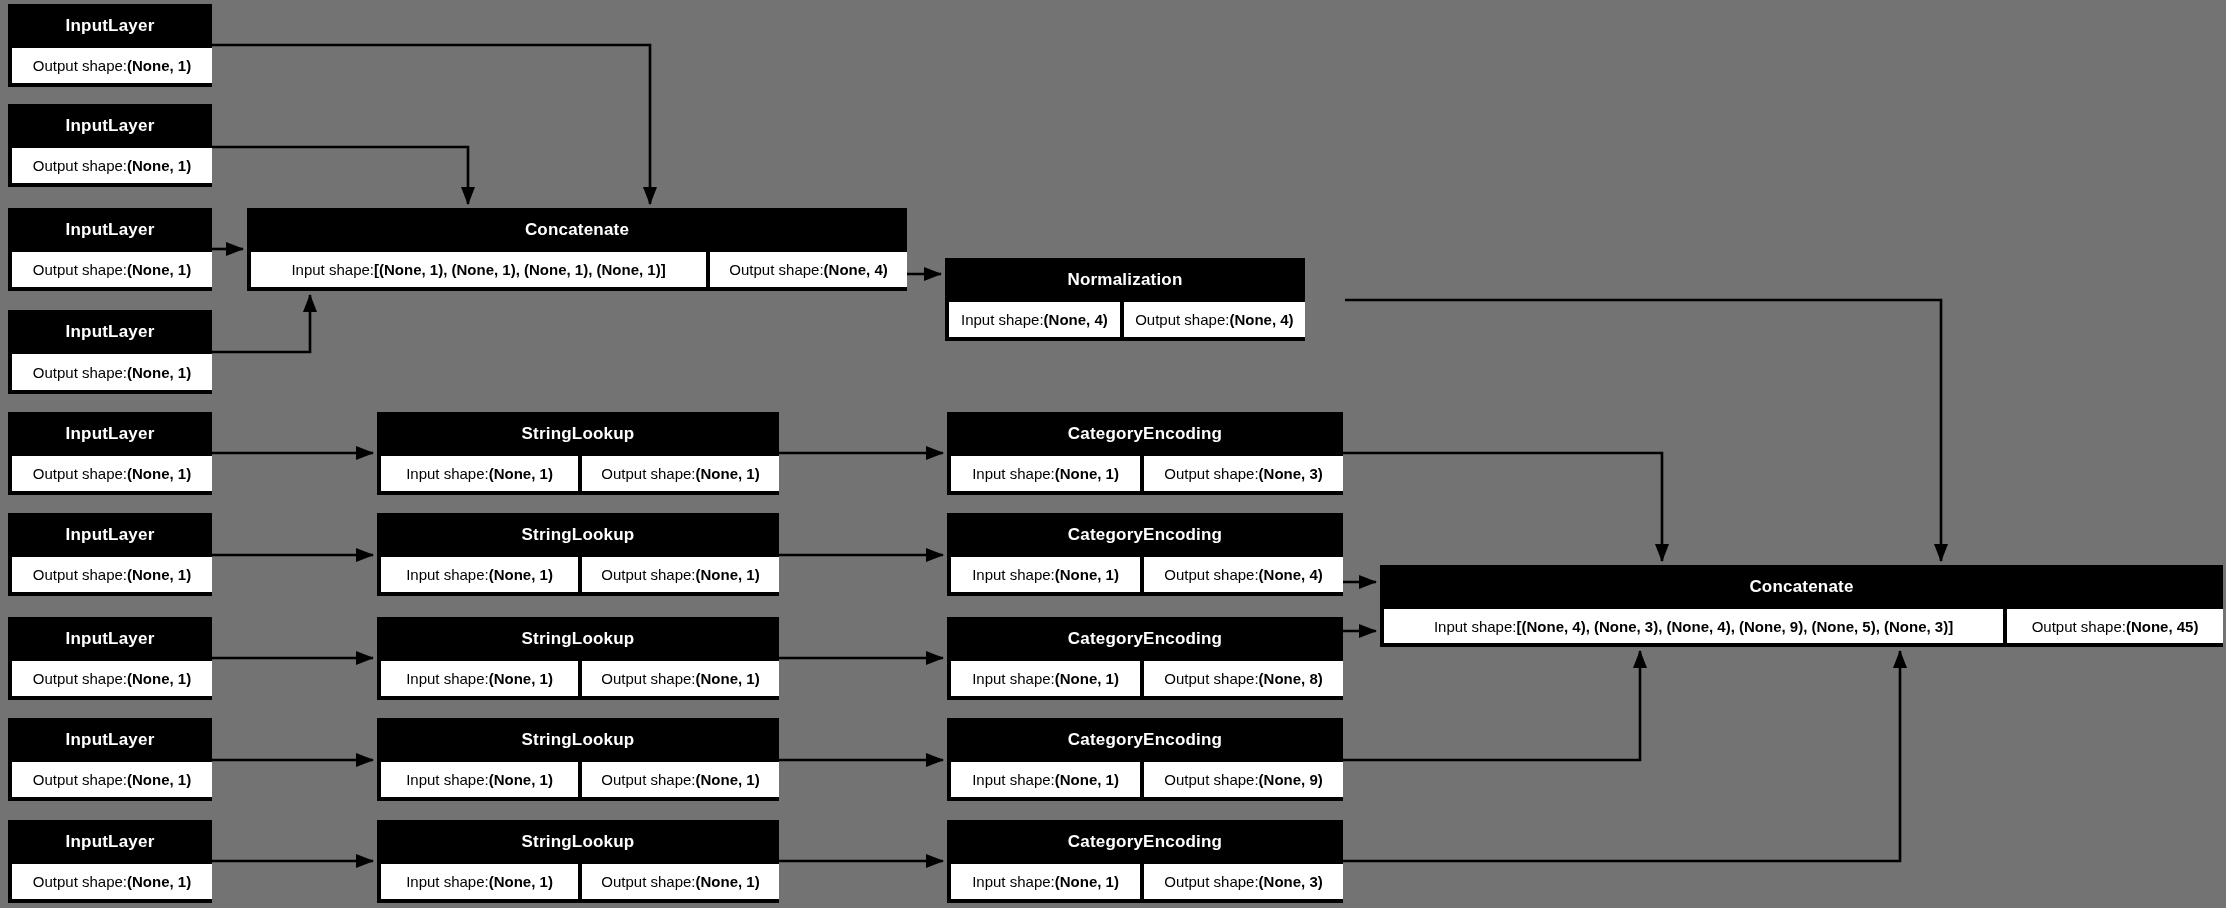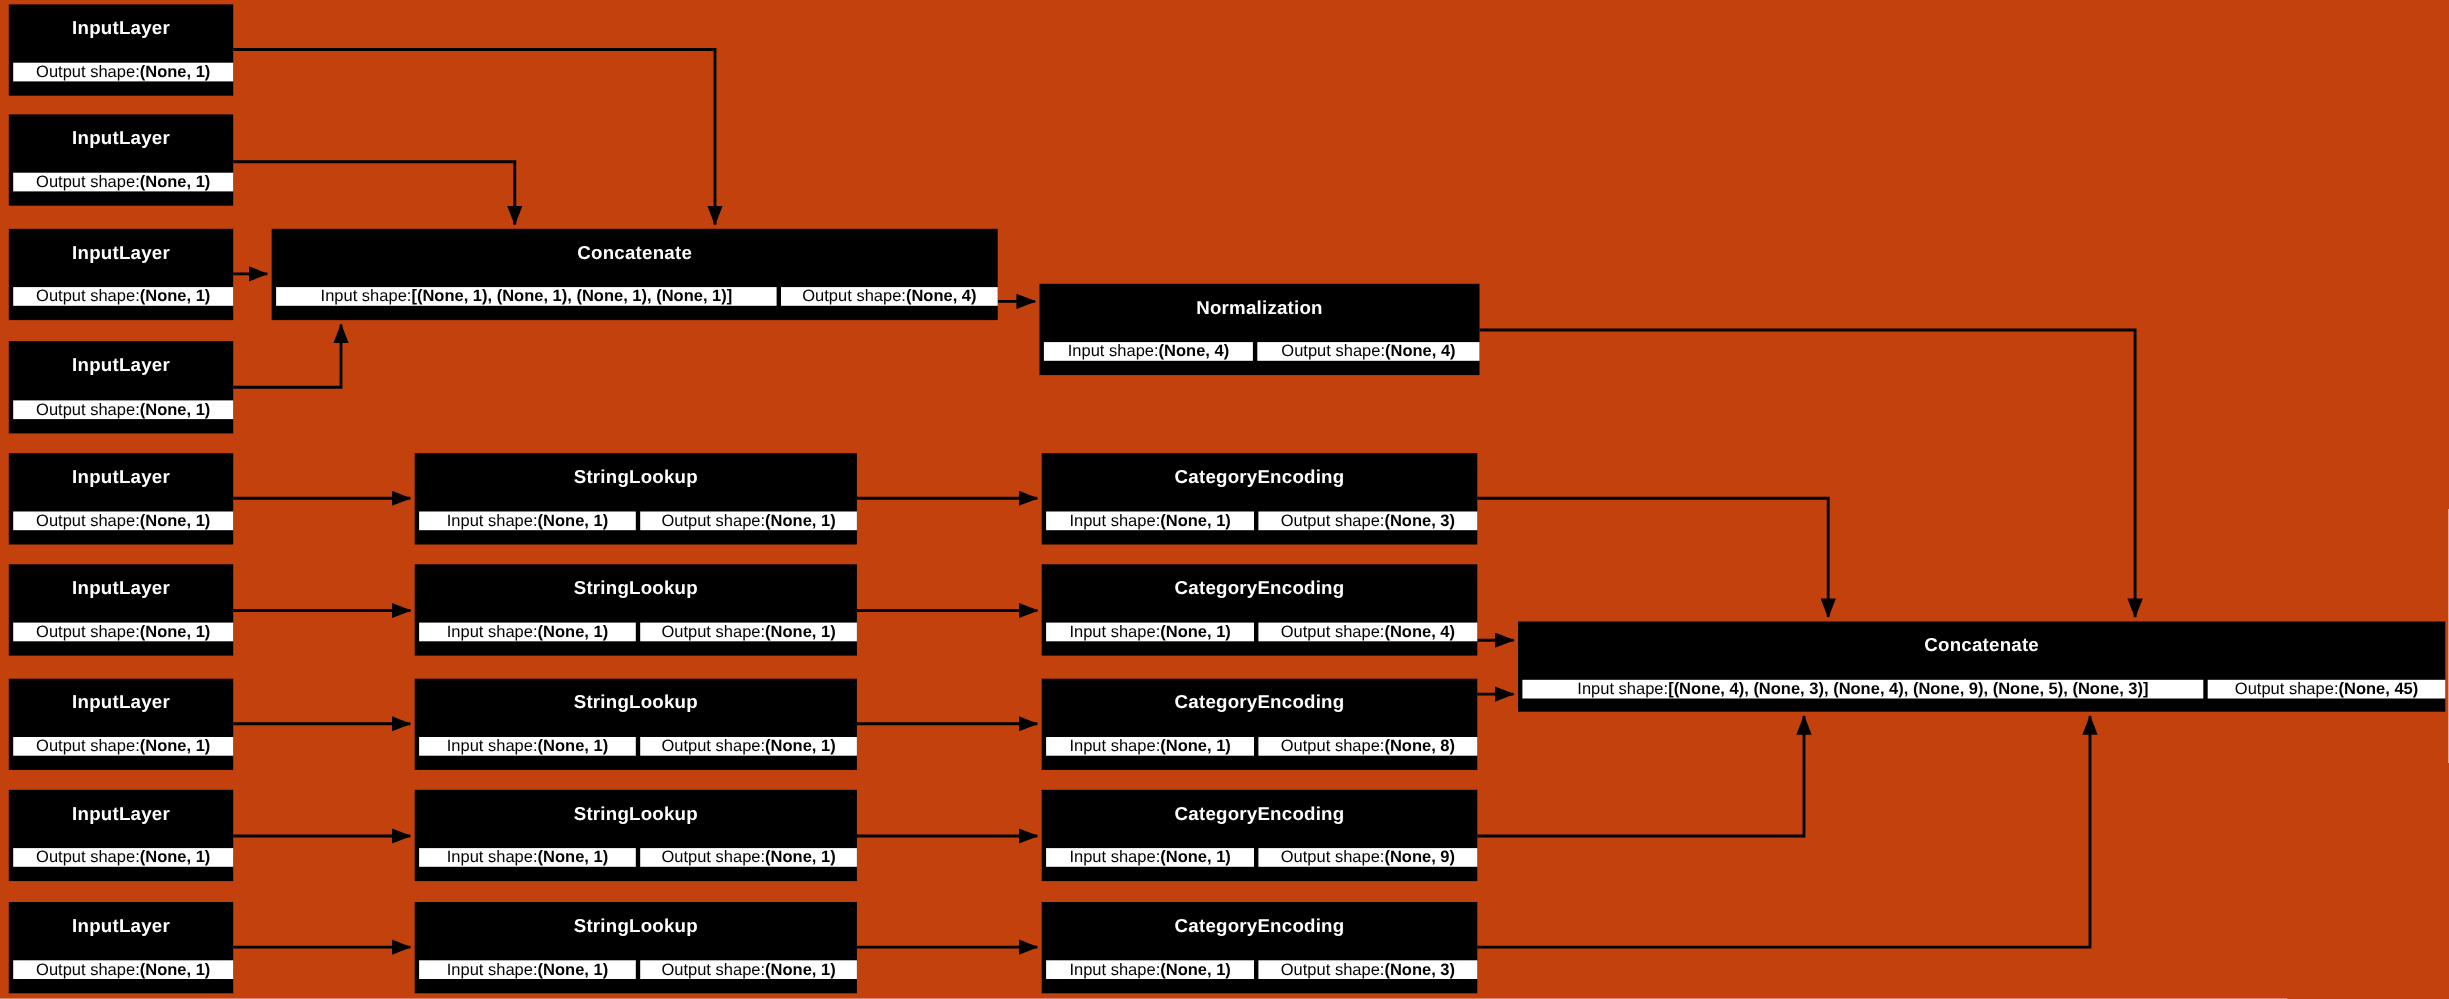--- a/index.html
+++ b/index.html
@@ -1,37 +1,37 @@
 <!DOCTYPE html>
 <html><head>
 <meta charset="utf-8">
 <style>
   html,body{margin:0;padding:0;background:#ffffff;}
   .canvas{
     position:relative;
     width:2226px;height:908px;
-    background:#c2410c;
+    background:#737373;
     font-family:"Liberation Sans", sans-serif;
     overflow:hidden;
   }
   #edges{position:absolute;left:0;top:0;width:2226px;height:908px;}
   .edge{fill:none;stroke:#000000;stroke-width:2.6px;}
   .node{
     position:absolute;
     background:#000000;
     box-sizing:border-box;
     display:flex;flex-direction:column;
   }
   .node-title{
     height:44px;flex:0 0 44px;
     display:flex;align-items:center;justify-content:center;
     color:#ffffff;font-weight:bold;font-size:17px;letter-spacing:0.2px;
   }
   .cells{
-    flex:1;display:flex;gap:4px;padding:0 0 4px 4px;min-height:0;align-items:center;
+    flex:1;display:flex;gap:4px;padding:0 0 4px 4px;min-height:0;
   }
   .cell{
     background:#ffffff;color:#000000;
     display:flex;align-items:center;justify-content:center;
     font-size:15px;white-space:nowrap;overflow:hidden;
   }
   .shape-val{font-weight:bold;}
 </style>
 </head>
 <body>
@@ -110,21 +110,21 @@
           <div class="cell" style="flex: 453 453 0px;">
             <span>Input shape: </span>
             <span class="shape-val">[(None, 1), (None, 1), (None, 1), (None, 1)]</span>
           </div>
           <div class="cell" style="flex: 196 196 0px;">
             <span>Output shape: </span>
             <span class="shape-val">(None, 4)</span>
           </div>
         </div>
       </div>
-      <div class="node" style="left: 945px; top: 258px; width: 400px; height: 83px;">
+      <div class="node" style="left: 945px; top: 258px; width: 360px; height: 83px;">
         <div class="node-title">Normalization</div>
         <div class="cells">
           <div class="cell" style="flex: 194 194 0px;">
             <span>Input shape: </span>
             <span class="shape-val">(None, 4)</span>
           </div>
           <div class="cell" style="flex: 206 206 0px;">
             <span>Output shape: </span>
             <span class="shape-val">(None, 4)</span>
           </div>

